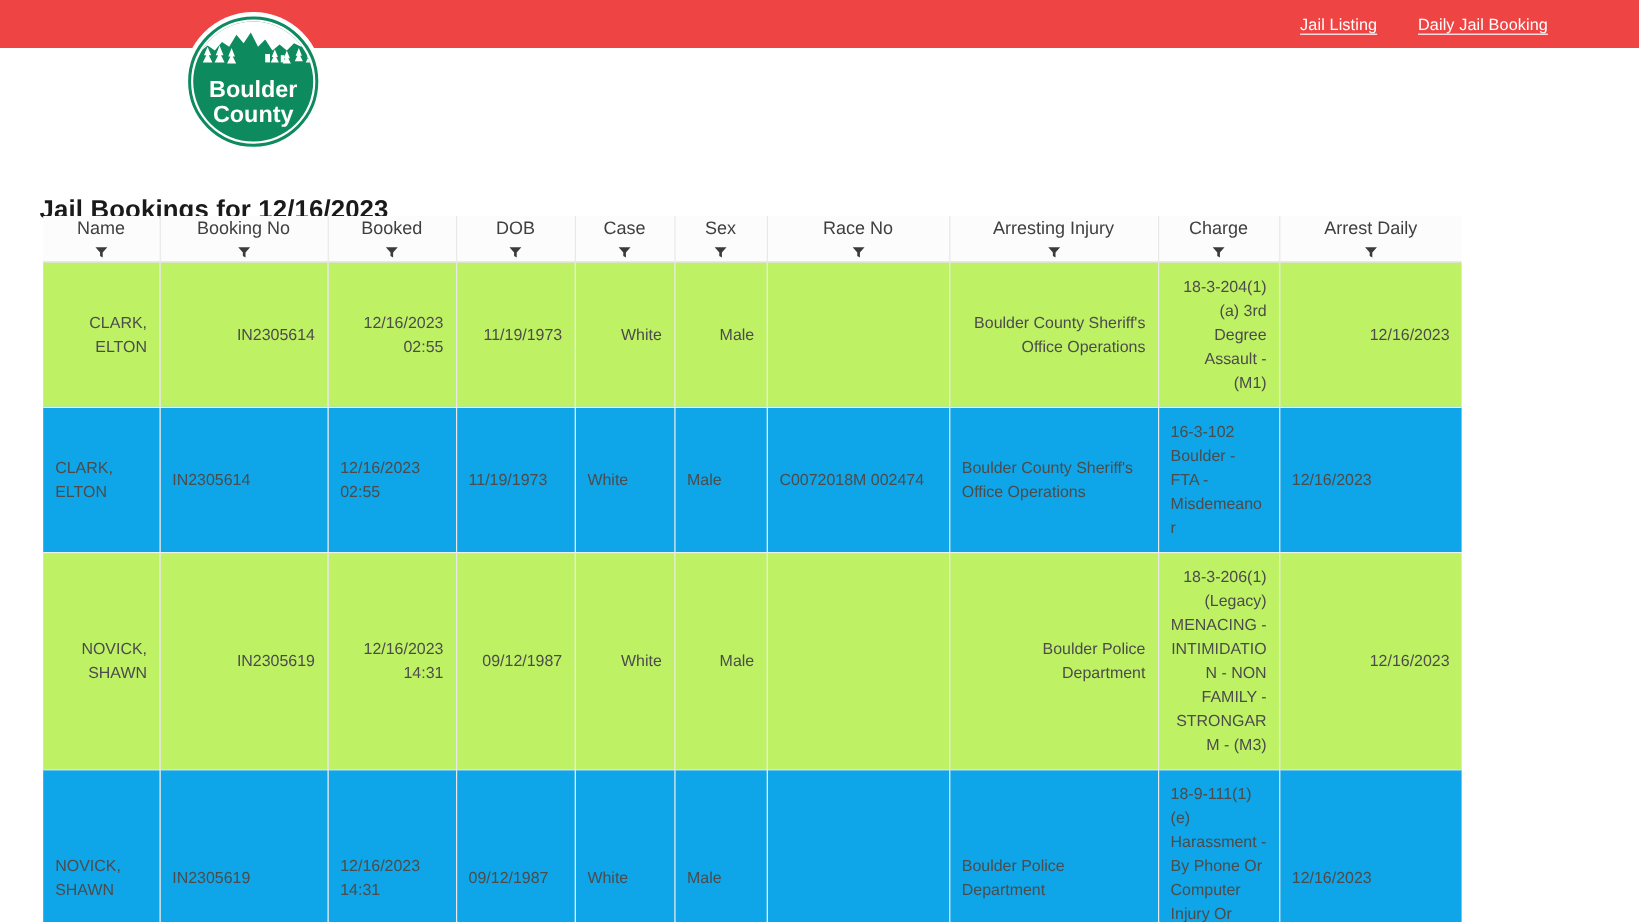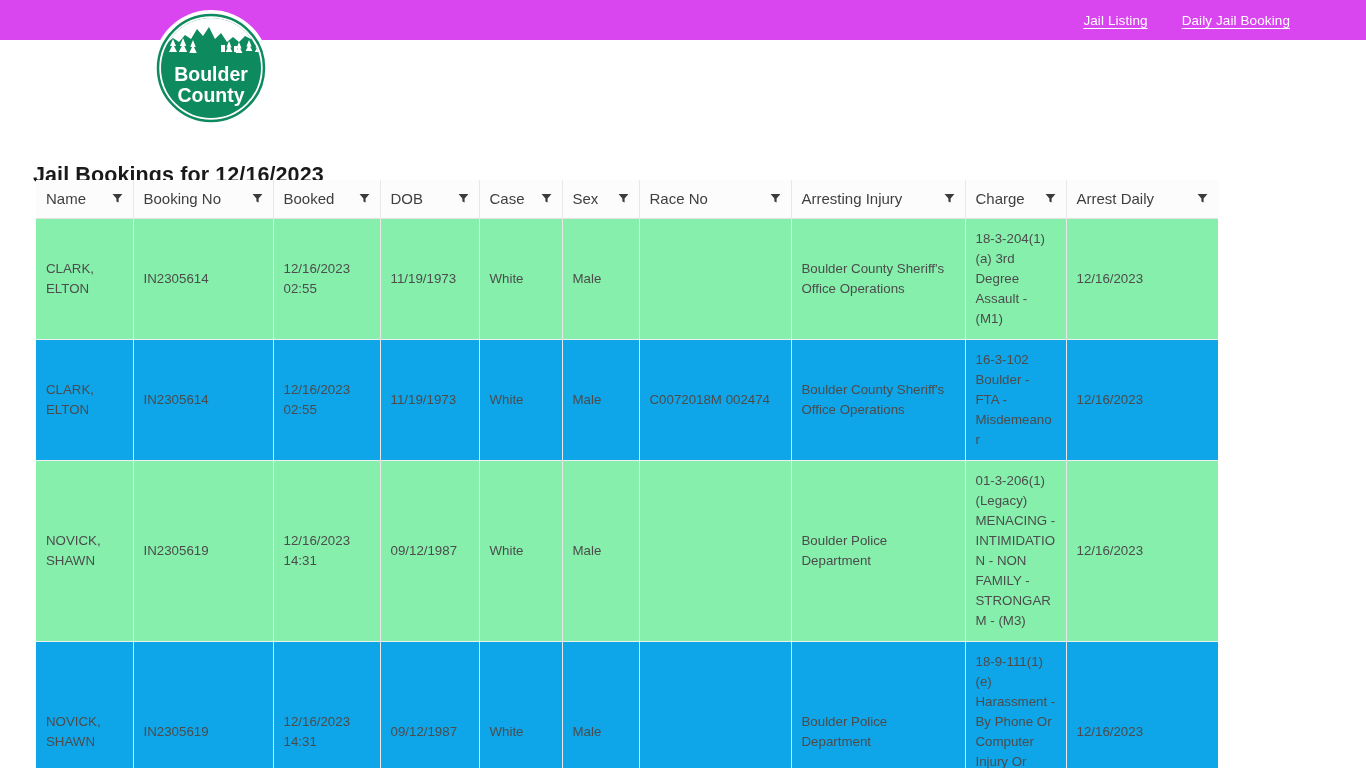--- a/index.html
+++ b/index.html
@@ -13,21 +13,21 @@
     background: #ffffff;
     font-family: "Liberation Sans", sans-serif;
   }
 
   
   .topbar {
     position: absolute;
     left: 0; top: 0;
     width: 1366px;
     height: 40px;
-    background: #d946ef;
+    background: #ef4444;
     z-index: 5;
   }
   .topbar-links {
     position: absolute;
     right: 76px;
     top: 0;
     height: 40px;
     display: flex;
     align-items: center;
     gap: 34px;
@@ -91,40 +91,41 @@
     text-align: left;
     vertical-align: middle;
     white-space: nowrap;
   }
   table.bookings th:last-child { border-right: none; }
   .th-inner {
     display: flex;
     align-items: center;
     justify-content: space-between;
     gap: 6px;
+    flex-direction: column;
   }
   .funnel {
     flex: none;
     width: 11px;
     height: 11px;
     display: block;
   }
   table.bookings td {
     border-right: 1px solid #e8e8e8;
     border-bottom: 1px solid #efefef;
     padding: 10px;
     vertical-align: middle;
     color: #4c4c4c;
     line-height: 20px;
     word-wrap: break-word;
     overflow-wrap: break-word;
   }
   table.bookings td:last-child { border-right: none; }
   tr.alt td { background: #0ea5e9; }
-  tr.plain td { background: #86efac; }
+  tr.plain td { background: #bef264; text-align: right; }
 
   
   col.c-name    { width: 97px;  }
   col.c-booking { width: 140px; }
   col.c-booked  { width: 107px; }
   col.c-dob     { width: 99px;  }
   col.c-race    { width: 83px;  }
   col.c-sex     { width: 77px;  }
   col.c-case    { width: 152px; }
   col.c-agency  { width: 174px; }
@@ -305,21 +306,21 @@
       </tr>
       <tr class="plain">
         <td>NOVICK, SHAWN</td>
         <td>IN2305619</td>
         <td>12/16/2023 14:31</td>
         <td>09/12/1987</td>
         <td>White</td>
         <td>Male</td>
         <td></td>
         <td>Boulder Police Department</td>
-        <td>01-3-206(1) (Legacy) MENACING - INTIMIDATION - NON FAMILY - STRONGARM - (M3)</td>
+        <td>18-3-206(1) (Legacy) MENACING - INTIMIDATION - NON FAMILY - STRONGARM - (M3)</td>
         <td>12/16/2023</td>
       </tr>
       <tr class="alt">
         <td>NOVICK, SHAWN</td>
         <td>IN2305619</td>
         <td>12/16/2023 14:31</td>
         <td>09/12/1987</td>
         <td>White</td>
         <td>Male</td>
         <td></td>

